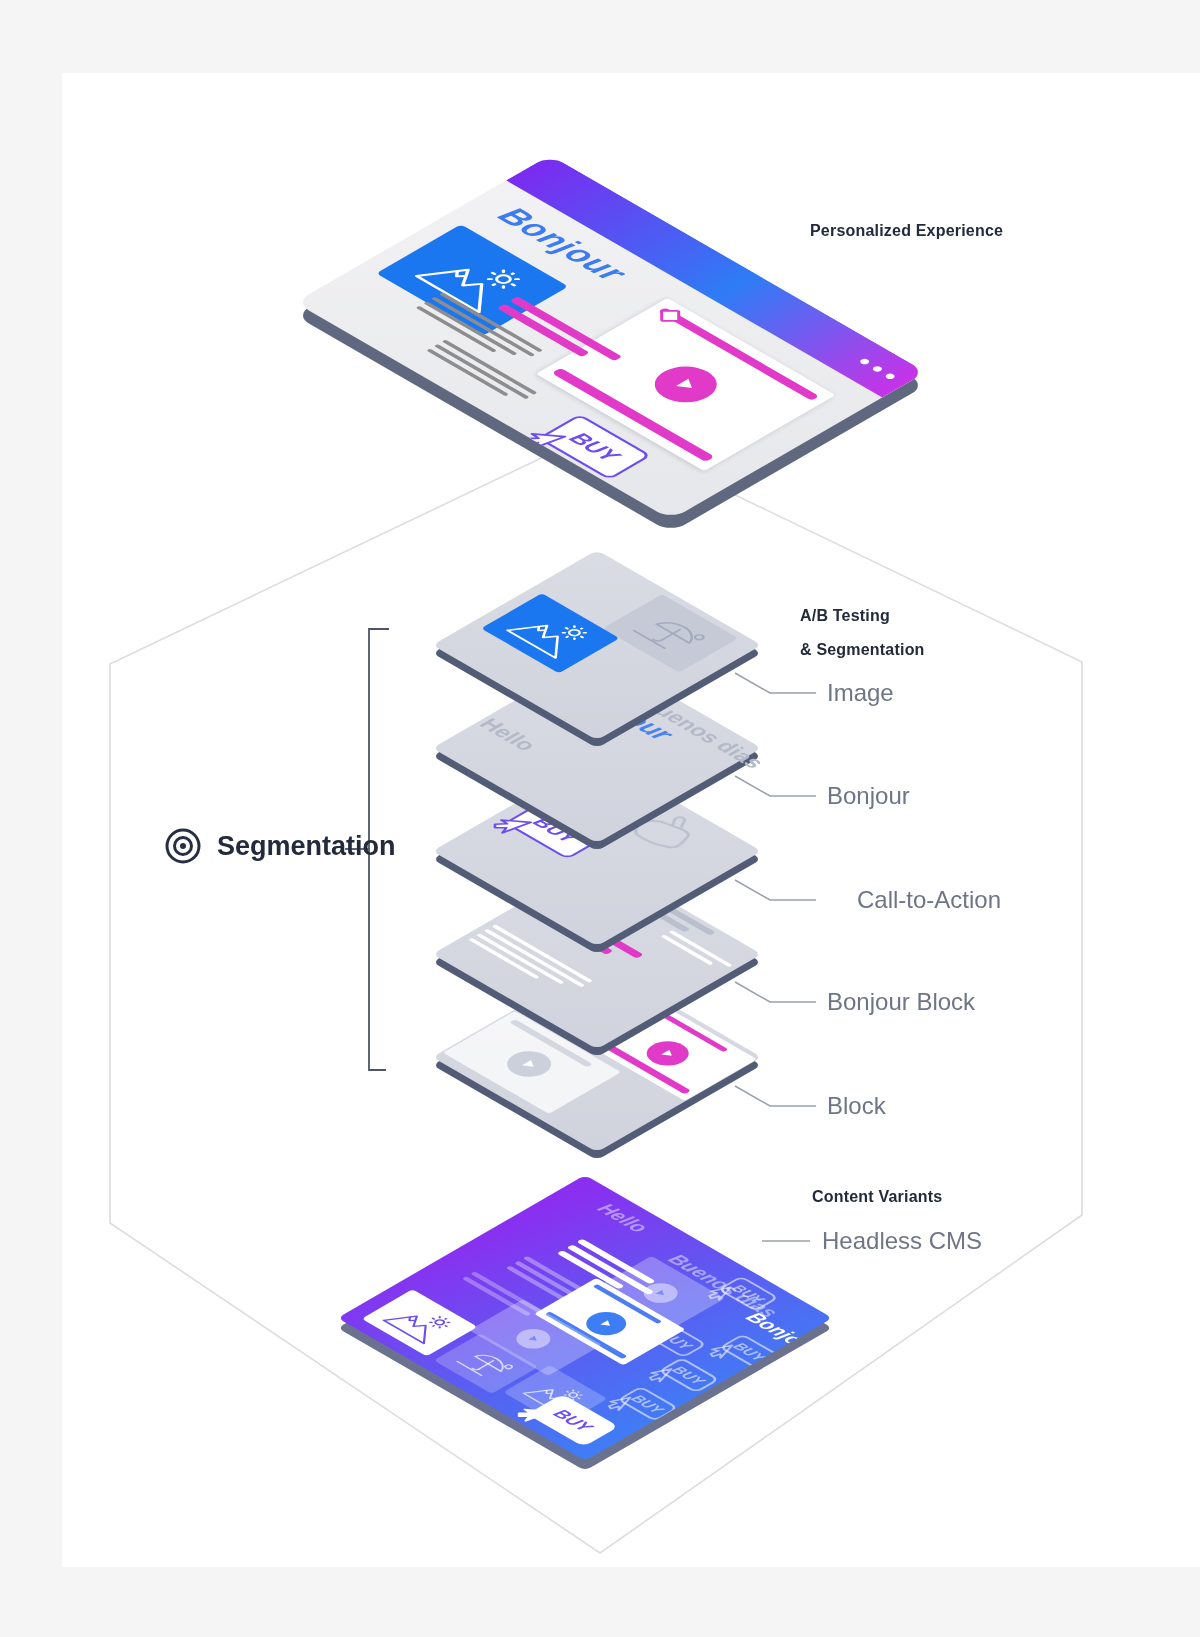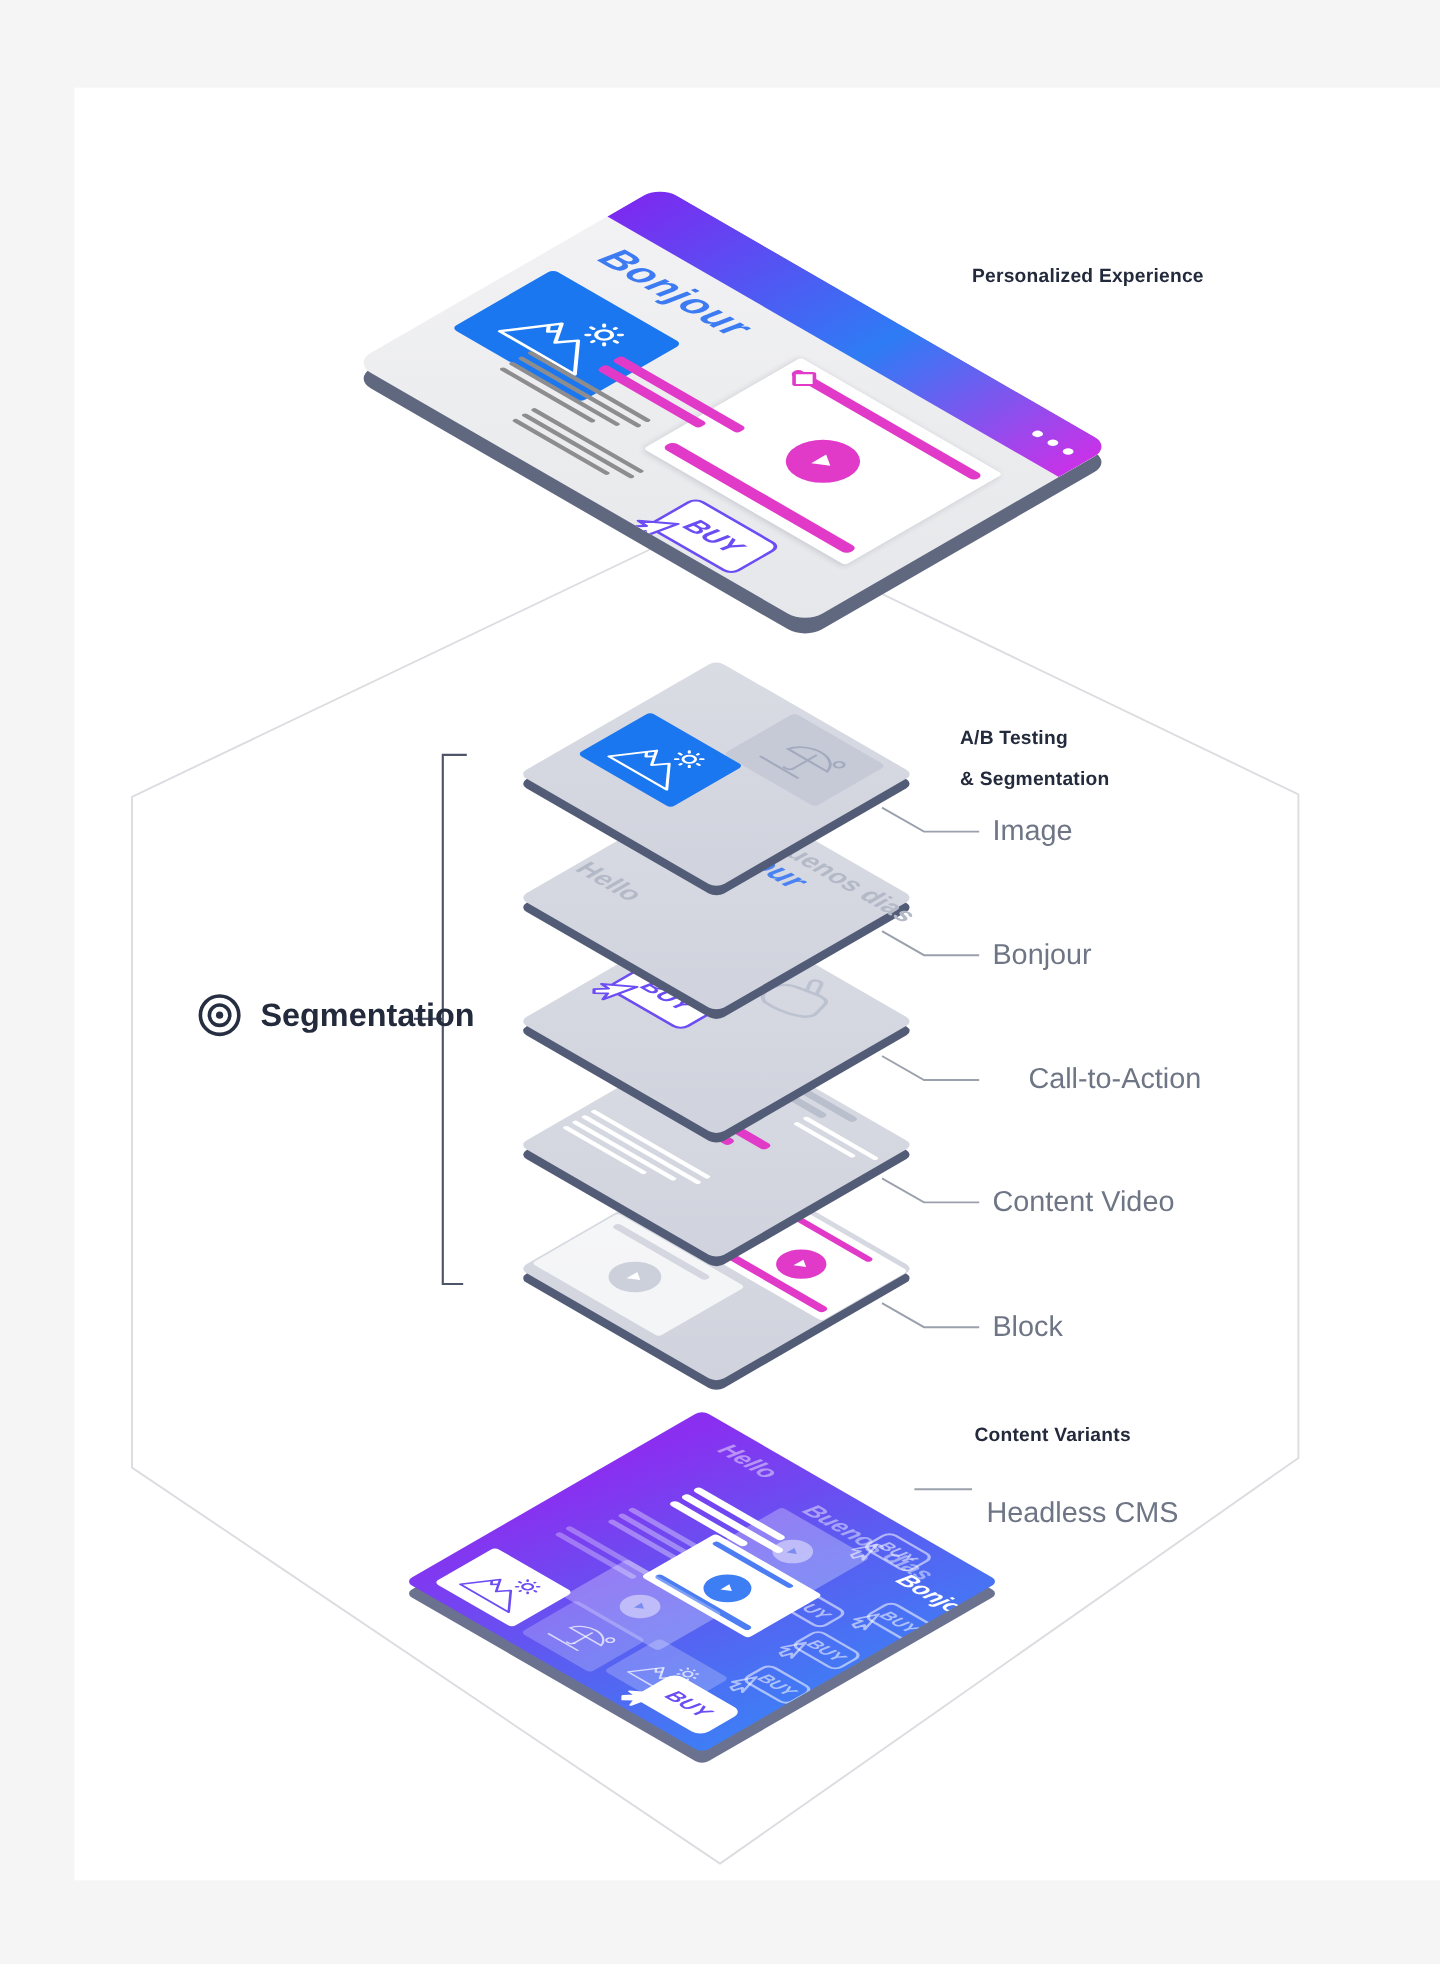--- a/index.html
+++ b/index.html
@@ -115,24 +115,24 @@
 </svg>
 
 <div class="heading" style="left:810px;top:214px;">Personalized Experience</div>
 <div class="heading" style="left:800px;top:582px;margin-top:17px;">
   <div>A/B Testing</div>
   <div>&amp; Segmentation</div>
 </div>
 <div class="lbl" style="left:827px;top:679px;">Image</div>
 <div class="lbl" style="left:827px;top:782px;">Bonjour</div>
 <div class="lbl" style="left:857px;top:886px;">Call-to-Action</div>
-<div class="lbl" style="left:827px;top:988px;">Content Video</div>
+<div class="lbl" style="left:827px;top:988px;">Bonjour Block</div>
 <div class="lbl" style="left:827px;top:1092px;">Block</div>
 <div class="heading" style="left:812px;top:1180px;">Content Variants</div>
-<div class="lbl" style="left:822px;top:1227px;margin-top:20px;">Headless CMS</div>
+<div class="lbl" style="left:822px;top:1227px;">Headless CMS</div>
 
 <div class="personalize">
   <svg width="40" height="40" viewBox="0 0 40 40">
     <circle cx="20" cy="20" r="16" fill="none" stroke="#262e41" stroke-width="3"></circle>
     <circle cx="20" cy="20" r="8.5" fill="none" stroke="#262e41" stroke-width="3"></circle>
     <circle cx="20" cy="20" r="3" fill="#262e41"></circle>
   </svg>
   <span class="txt">Segmentation</span>
 </div>
 

